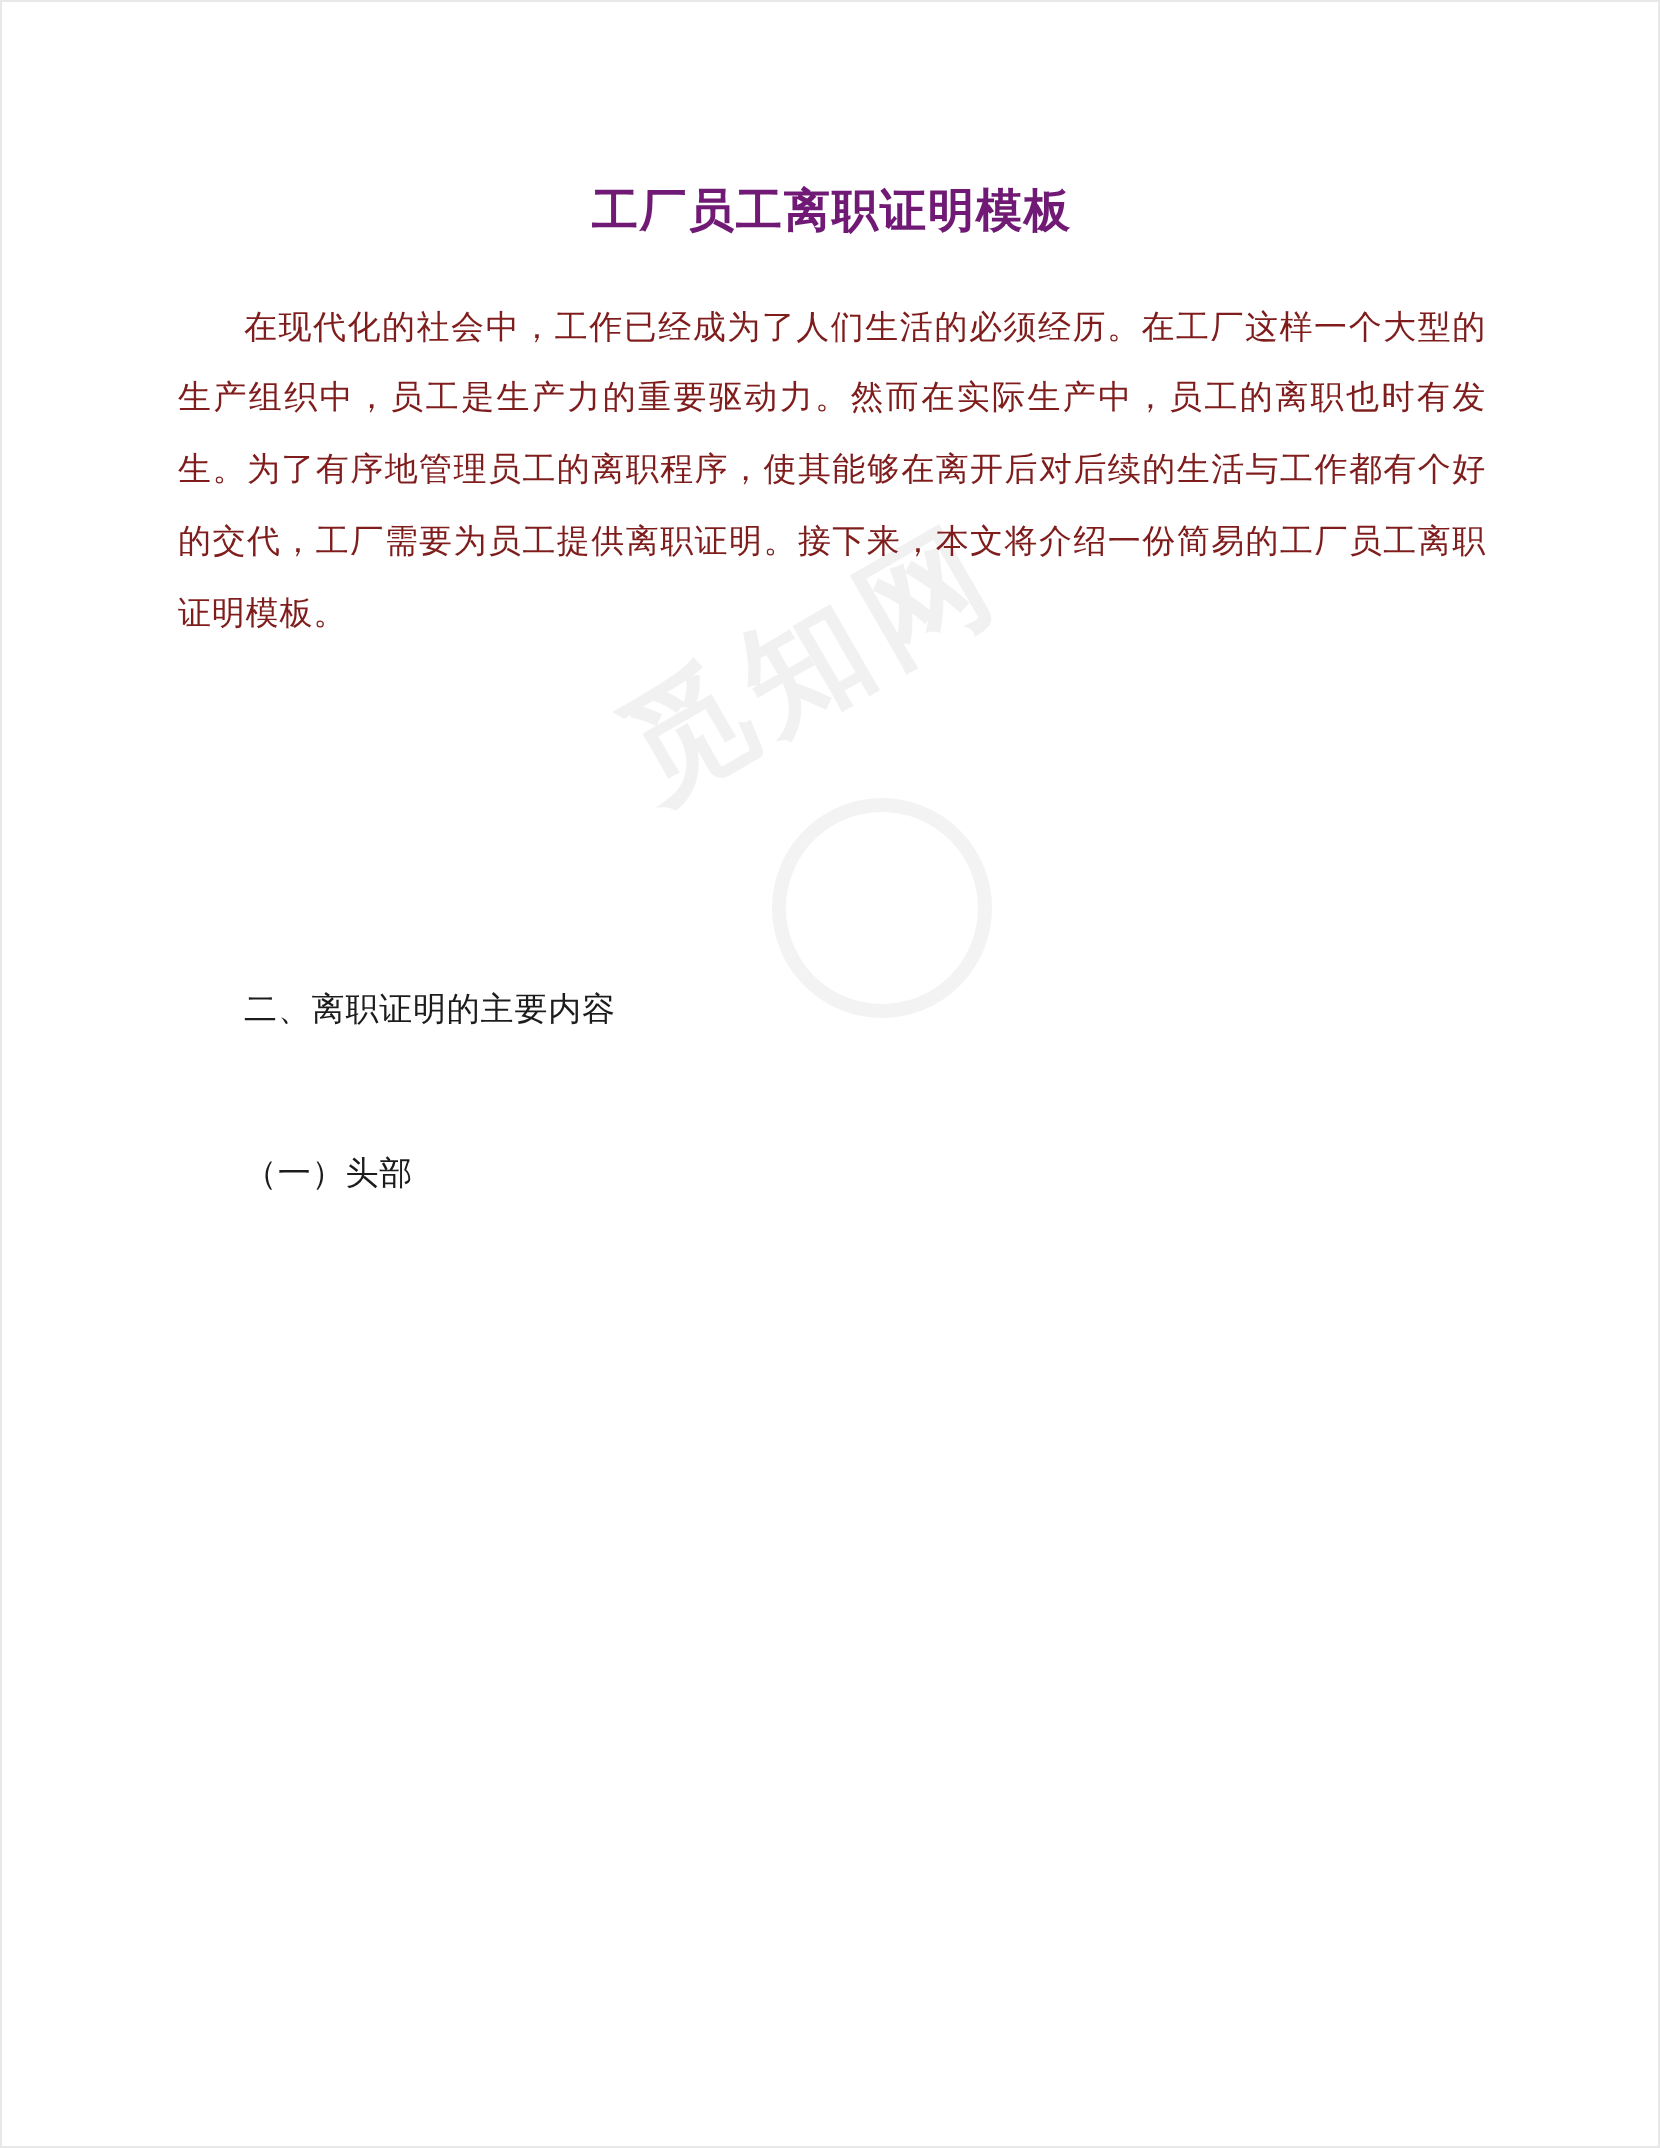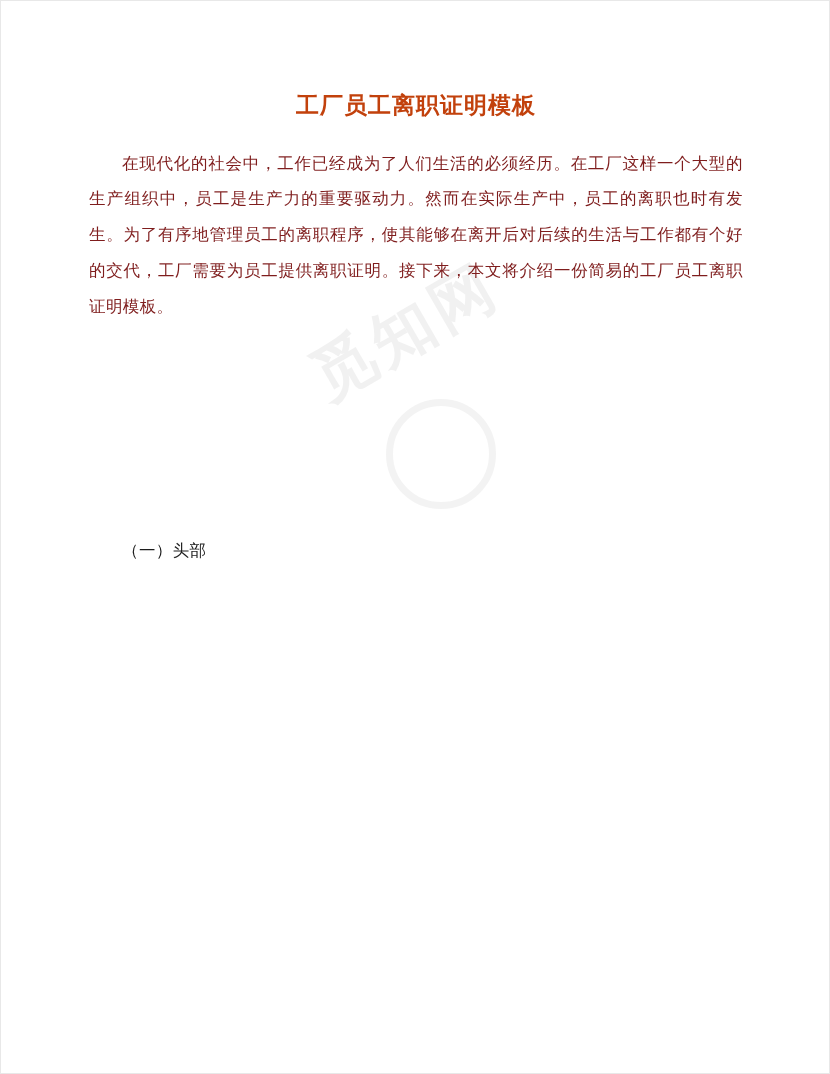--- a/index.html
+++ b/index.html
@@ -26,21 +26,21 @@
     width: 830px;
     height: 1074px;
     padding: 60px 88px 40px 88px;
     box-sizing: border-box;
     z-index: 2;
   }
   .doc-title {
     text-align: center;
     font-size: 23px;
     font-weight: bold;
-    color: #c2410c;
+    color: #701a75;
     letter-spacing: 1px;
     margin: 28px 0 22px 0;
     line-height: 1.5;
   }
   .para {
     font-size: 16.5px;
     color: #7f1d1d;
     line-height: 2.18;
     text-align: justify;
     text-justify: inter-ideograph;
@@ -109,19 +109,20 @@
     <p class="para">在现代化的社会中，工作已经成为了人们生活的必须经历。在工厂这样一个大型的生产组织中，员工是生产力的重要驱动力。然而在实际生产中，员工的离职也时有发生。为了有序地管理员工的离职程序，使其能够在离开后对后续的生活与工作都有个好的交代，工厂需要为员工提供离职证明。接下来，本文将介绍一份简易的工厂员工离职证明模板。</p>
 
     <div class="spacer-lg"></div>
 
 
     <div class="spacer-md"></div>
 
 
     <div class="spacer-lg"></div>
 
+    <p class="heading">二、离职证明的主要内容</p>
 
     <div class="spacer-md"></div>
 
     <p class="heading">（一）头部</p>
 
   </div>
 </div>
 
 </body></html>

